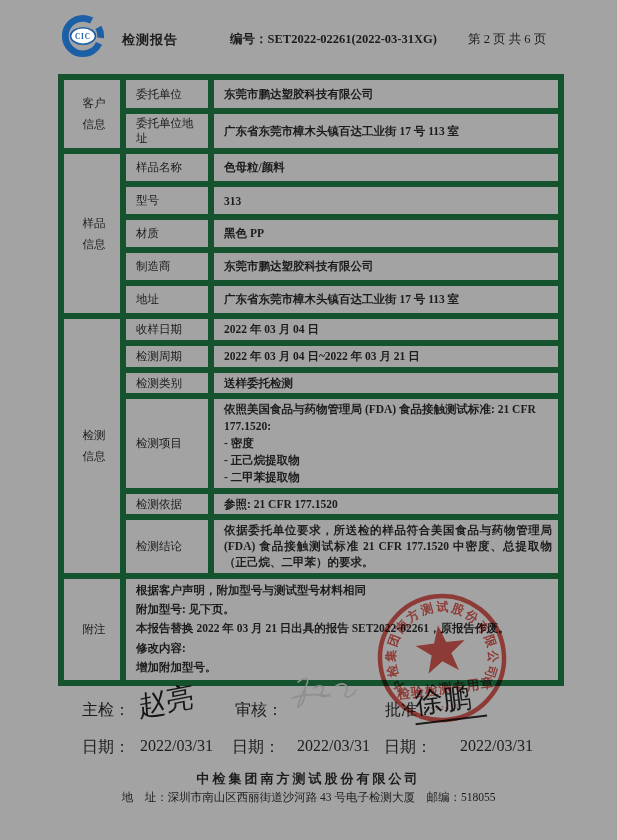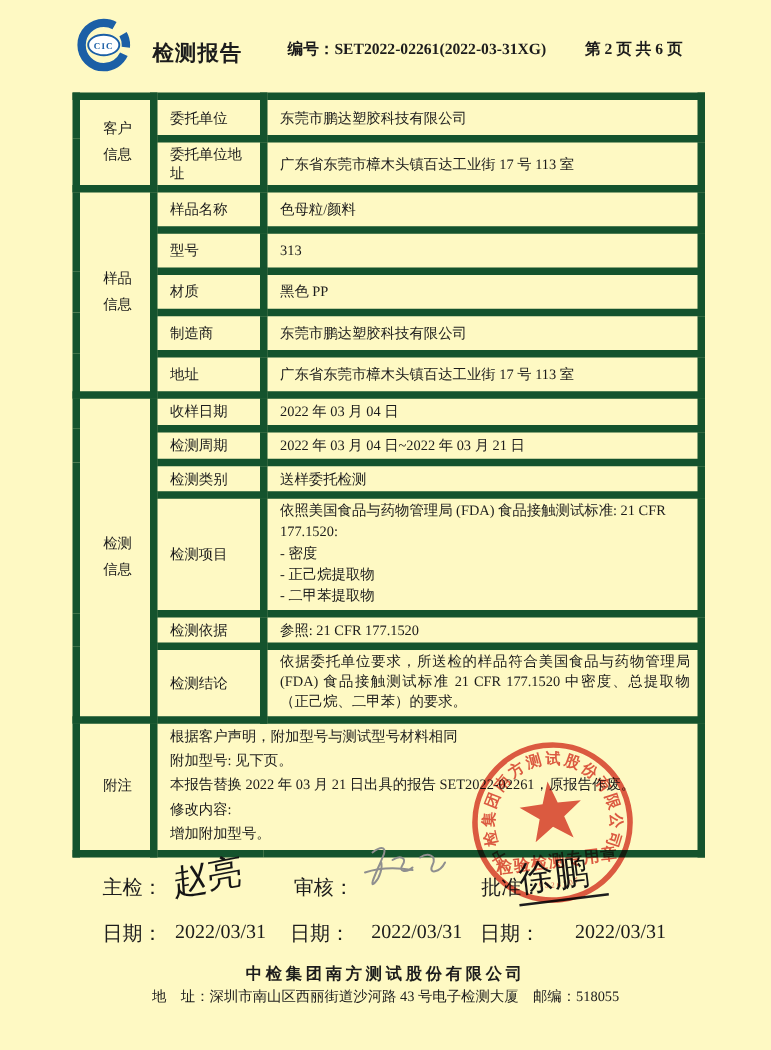--- a/index.html
+++ b/index.html
@@ -1,33 +1,33 @@
 <!DOCTYPE html>
 <html><head>
 <meta charset="utf-8">
 <style>
   * { margin:0; padding:0; box-sizing:border-box; }
   html,body { background:#e8e8e8; }
   .page {
     position:relative; width:617px; height:840px; margin:0 auto;
-    background:#fef9c3; overflow:hidden;
+    background:#a3a3a3; overflow:hidden;
     font-family:"Liberation Serif","DejaVu Serif",serif;
     color:#1c1c1c;
   }
   
   .logo { position:absolute; left:60px; top:13px; width:46px; height:46px; }
-  .hdr-title { position:absolute; left:122px; top:31px; font-size:17px; font-weight:bold; letter-spacing:1px; }
+  .hdr-title { position:absolute; left:122px; top:31px; font-size:13px; font-weight:bold; letter-spacing:1px; }
   .hdr-no { position:absolute; left:230px; top:31px; font-size:12.5px; font-weight:bold; white-space:nowrap; }
-  .hdr-page { position:absolute; left:468px; top:31px; font-size:12.5px; font-weight:bold; white-space:nowrap; }
+  .hdr-page { position:absolute; left:468px; top:31px; font-size:12.5px; font-weight:normal; white-space:nowrap; }
   
   table.report { position:absolute; left:58px; top:74px; width:500px; border-collapse:collapse; table-layout:fixed; border:2px solid #9b9b9b; }
   table.report td { border:6px solid #14532d; font-size:11.5px; vertical-align:middle; padding:2px 6px 2px 10px; overflow:hidden; }
   td.sec { text-align:center; white-space:pre-line; line-height:21px; padding:2px; }
   td.lbl { padding-left:10px; }
-  td.val { padding-left:12px; }
+  td.val { padding-left:12px;font-weight:bold; }
   td.multiline { white-space:pre-line; line-height:17px; padding-top:4px; padding-bottom:4px; }
   td.para { line-height:16.2px; padding-top:4px; padding-bottom:4px; padding-right:8px; text-align:justify; }
   td.notes { white-space:pre-line; line-height:19.4px; padding-top:3px; padding-bottom:3px; }
   
   .sig-label, .date-label, .date-val { position:absolute; font-size:16px; white-space:nowrap; }
   .sig-name { position:absolute; font-size:28px; white-space:nowrap; color:#161616; }
   .sig1 { left:138px; top:683px; transform:rotate(-11deg) skewX(-7deg); }
   .sig3 { left:413px; top:681px; transform:rotate(-7deg); border-bottom:2px solid #1d1d1d; padding:0 14px 0 2px; }
   .sig2-svg { position:absolute; left:284px; top:672px; }
   

